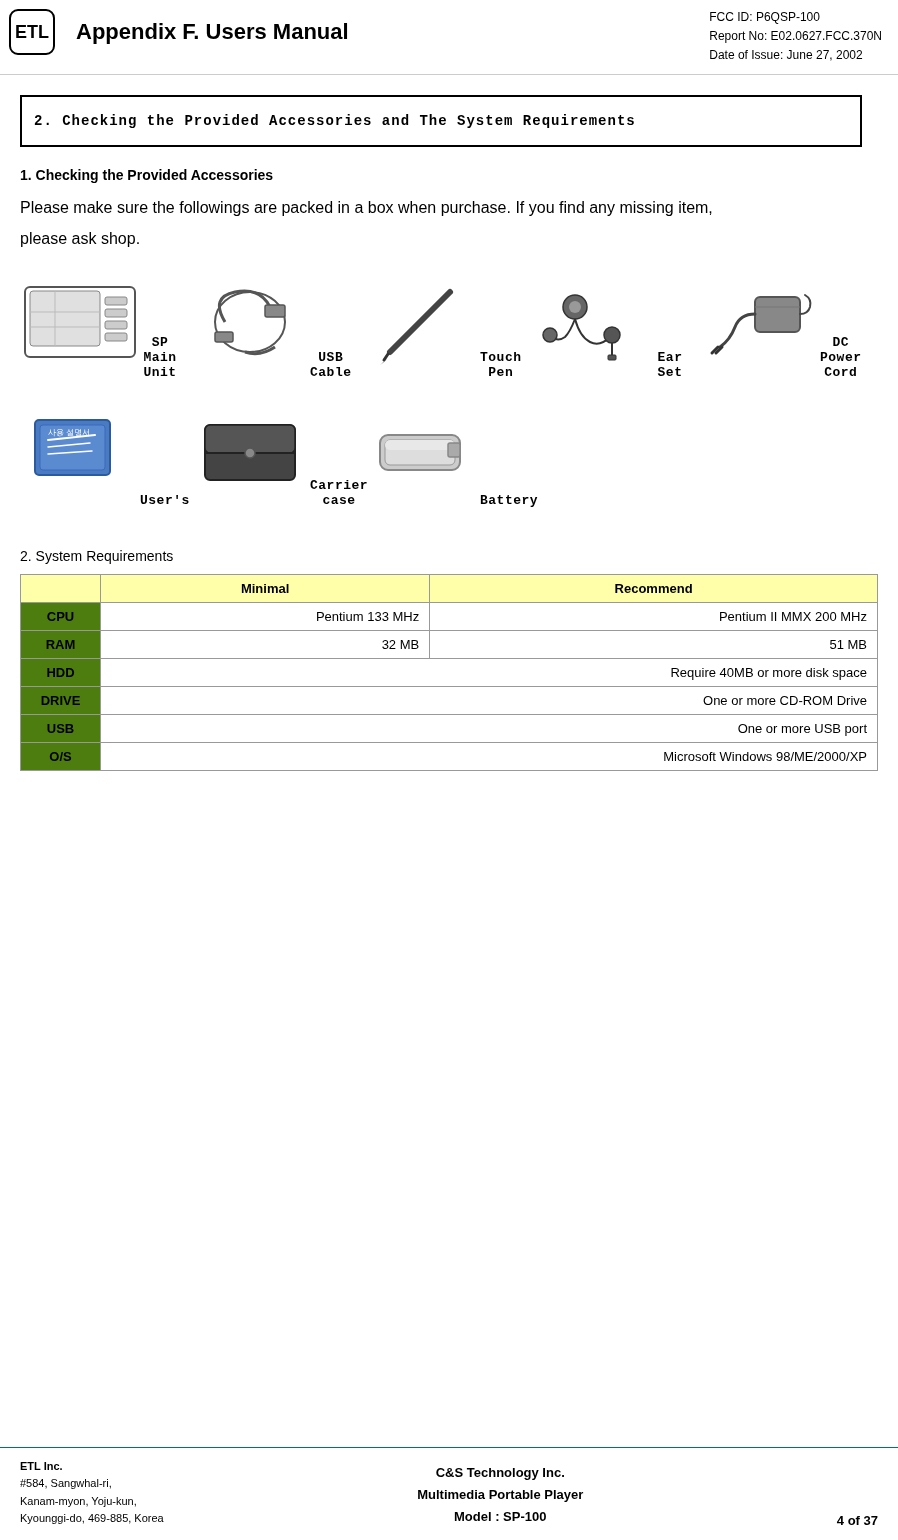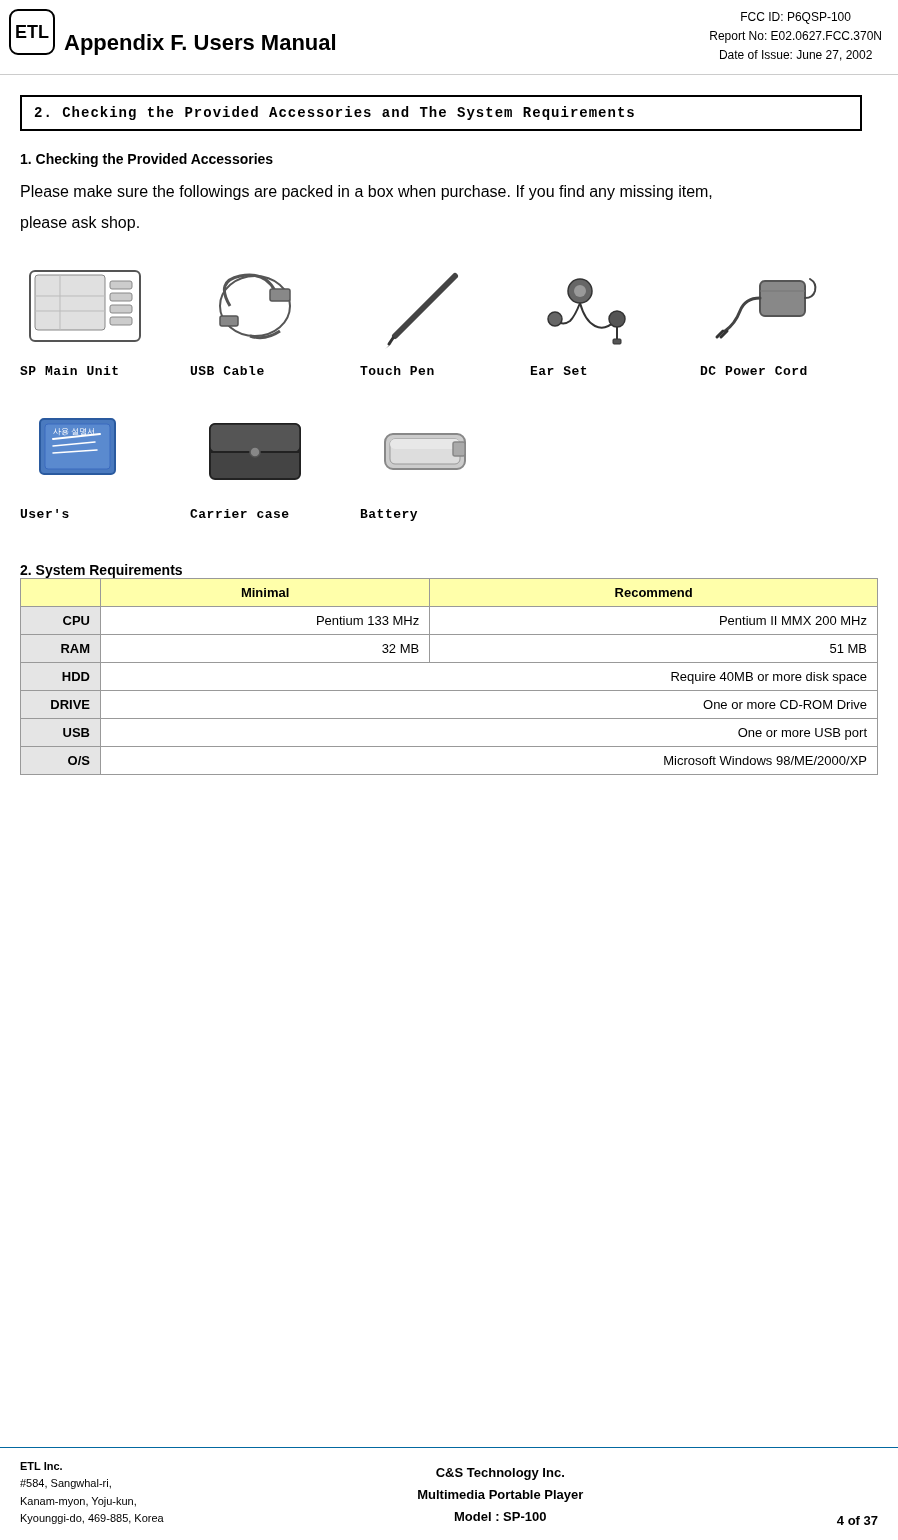--- a/index.html
+++ b/index.html
@@ -16,47 +16,47 @@
     
     .header {
       display: flex;
       justify-content: space-between;
       align-items: flex-start;
       padding: 8px 16px 8px 8px;
       border-bottom: 1px solid #ccc;
     }
     .header-left {
       display: flex;
-      align-items: flex-end;
-      gap: 8px;
+      align-items: center;
+      gap: 20px;
     }
     .logo-icon {
       width: 48px;
       height: 48px;
     }
     .header-title {
       font-size: 22px;
       font-weight: bold;
       line-height: 1.2;
     }
     .header-right {
       font-size: 12px;
-      text-align: center;
+      text-align: left;
       line-height: 1.6;
     }
 
     
     .content {
       padding: 10px 20px 10px 20px;
     }
 
     
     .section-title-box {
       border: 2px solid #000;
-      padding: 8px 12px;
+      padding: 16px 12px;
       margin: 10px 16px 20px 0;
       font-size: 14px;
       font-weight: bold;
       font-family: 'Courier New', monospace;
       letter-spacing: 1px;
     }
 
     .subsection-title {
       font-size: 14px;
       font-weight: bold;
@@ -72,22 +72,22 @@
     
     .accessories-grid {
       display: flex;
       flex-wrap: wrap;
       margin: 20px 0;
       gap: 0;
     }
 
     .accessory-item {
       display: flex;
-      flex-direction: column;
-      align-items: flex-start;
+      flex-direction: row;
+      align-items: flex-end;
       width: 160px;
       margin-bottom: 20px;
       margin-right: 10px;
     }
 
     .accessory-img {
       width: 130px;
       height: 100px;
       display: flex;
       align-items: center;
@@ -102,40 +102,42 @@
       text-align: center;
       letter-spacing: 0.5px;
     }
 
     
     .sys-req-section {
       margin-top: 20px;
     }
     .sys-req-title {
       font-size: 14px;
-      font-weight: bold;
+      font-weight: normal;
+      margin-bottom: 10px;
     }
     .sys-req-table {
       width: 100%;
       border-collapse: collapse;
       font-size: 13px;
       border-radius: 25px;
     }
     .sys-req-table th, .sys-req-table td {
       border: 1px solid #999;
       padding: 6px 10px;
       text-align: right;
     }
     .sys-req-table thead th {
       background-color: #ffffaa;
       text-align: center;
       font-weight: bold;
     }
     .sys-req-table tbody tr td:first-child {
-      background-color: #e5e5e5;
+      background-color: #4d7c0f;
+      text-align: center;
       font-weight: bold;
       width: 80px;
     }
 
     
     .footer {
       position: absolute;
       bottom: 0;
       left: 0;
       right: 0;

